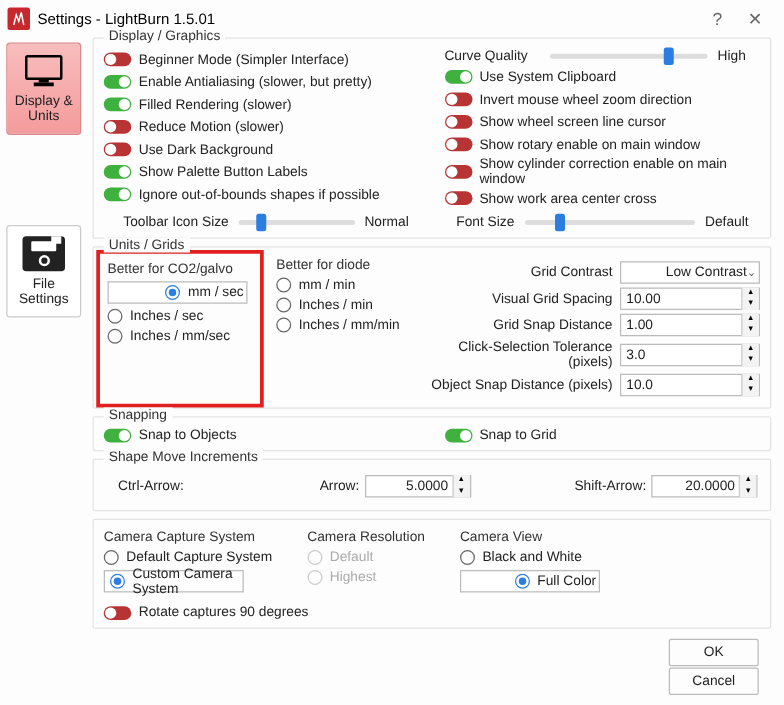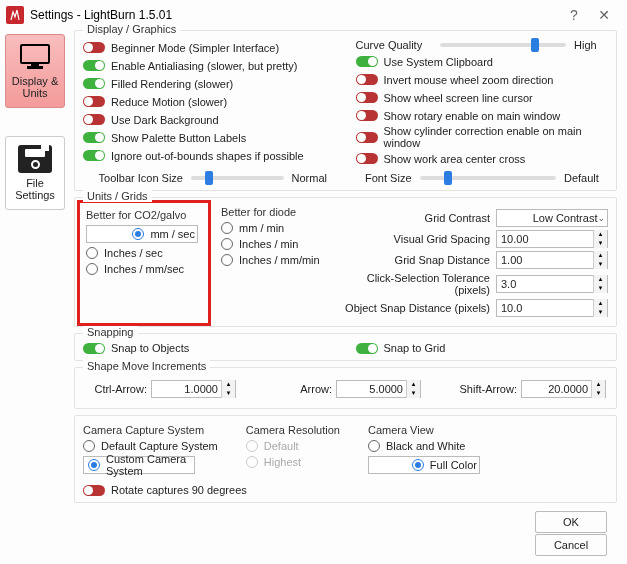--- a/index.html
+++ b/index.html
@@ -4,21 +4,21 @@
 <style>
   * { box-sizing: border-box; margin: 0; padding: 0; font-family: "Segoe UI", Tahoma, sans-serif; font-size: 11px; }
   body { background: #fdfdfd; color: #222; }
   .window { width: 627px; height: 564px; background: #fdfdfd; position: relative; }
   .titlebar { height: 30px; display: flex; align-items: center; padding: 0 8px 0 6px; }
   .appicon { width: 18px; height: 18px; background: #c7282e; border-radius: 2px; margin-right: 6px; display:flex; align-items:center; justify-content:center; }
   .appicon svg { width:12px; height:12px; }
   .title { flex: 1; font-size: 12px; color: #000; }
   .winbtn { width: 30px; height: 30px; display: flex; align-items: center; justify-content: center; color: #666; font-size: 14px; }
   .content { display: flex; height: 490px; }
-  .sidebar { width: 70px; padding: 4px 4px; display: flex; flex-direction: column; align-items: center; gap: 28px; }
+  .sidebar { width: 70px; padding: 4px 4px; display: flex; flex-direction: column; align-items: center; gap: 72px; }
   .sidebtn { width: 60px; height: 74px; border: 1px solid #ccc; border-radius: 3px; background: #fff; display: flex; flex-direction: column; align-items: center; justify-content: center; gap: 4px; text-align: center; line-height: 1.1; }
   .sidebtn.active { background: linear-gradient(#f9bdbd,#f49b9b); border-color: #d98b8b; }
   .sidebtn .icn { width: 34px; height: 28px; }
   .main { flex: 1; padding: 0 10px 0 4px; position: relative; }
   .group { border: 1px solid #e3e3e3; border-radius: 2px; padding: 8px 8px 6px 8px; position: relative; margin-bottom: 6px; }
   .group > .legend { position: absolute; top: -8px; left: 8px; background: #fdfdfd; padding: 0 4px; color: #333; }
   .row { display: flex; align-items: center; min-height: 17px; margin: 0 0 1px 0; }
   .col { display: flex; flex-direction: column; }
   .twocol { display: flex; gap: 20px; }
   .switch { display: flex; align-items: center; gap: 6px; }
@@ -281,27 +281,20 @@
               <span>Snap to Grid</span>
             </div>
         </div>
       </div>
 
       <div class="group">
         <div class="legend">Shape Move Increments</div>
         <div class="incs">
           <div class="inc">
               <label>Ctrl-Arrow:</label>
-            <div class="spin">
-                <span style="flex:1;text-align:right;padding-right:3px">1.0000</span>
-                <span class="spinbtns">
-                  <span>▴</span>
-                  <span>▾</span>
-                </span>
-              </div>
             </div>
           <div class="inc">
               <label>Arrow:</label>
             <div class="spin">
                 <span style="flex:1;text-align:right;padding-right:3px">5.0000</span>
                 <span class="spinbtns">
                   <span>▴</span>
                   <span>▾</span>
                 </span>
               </div>

